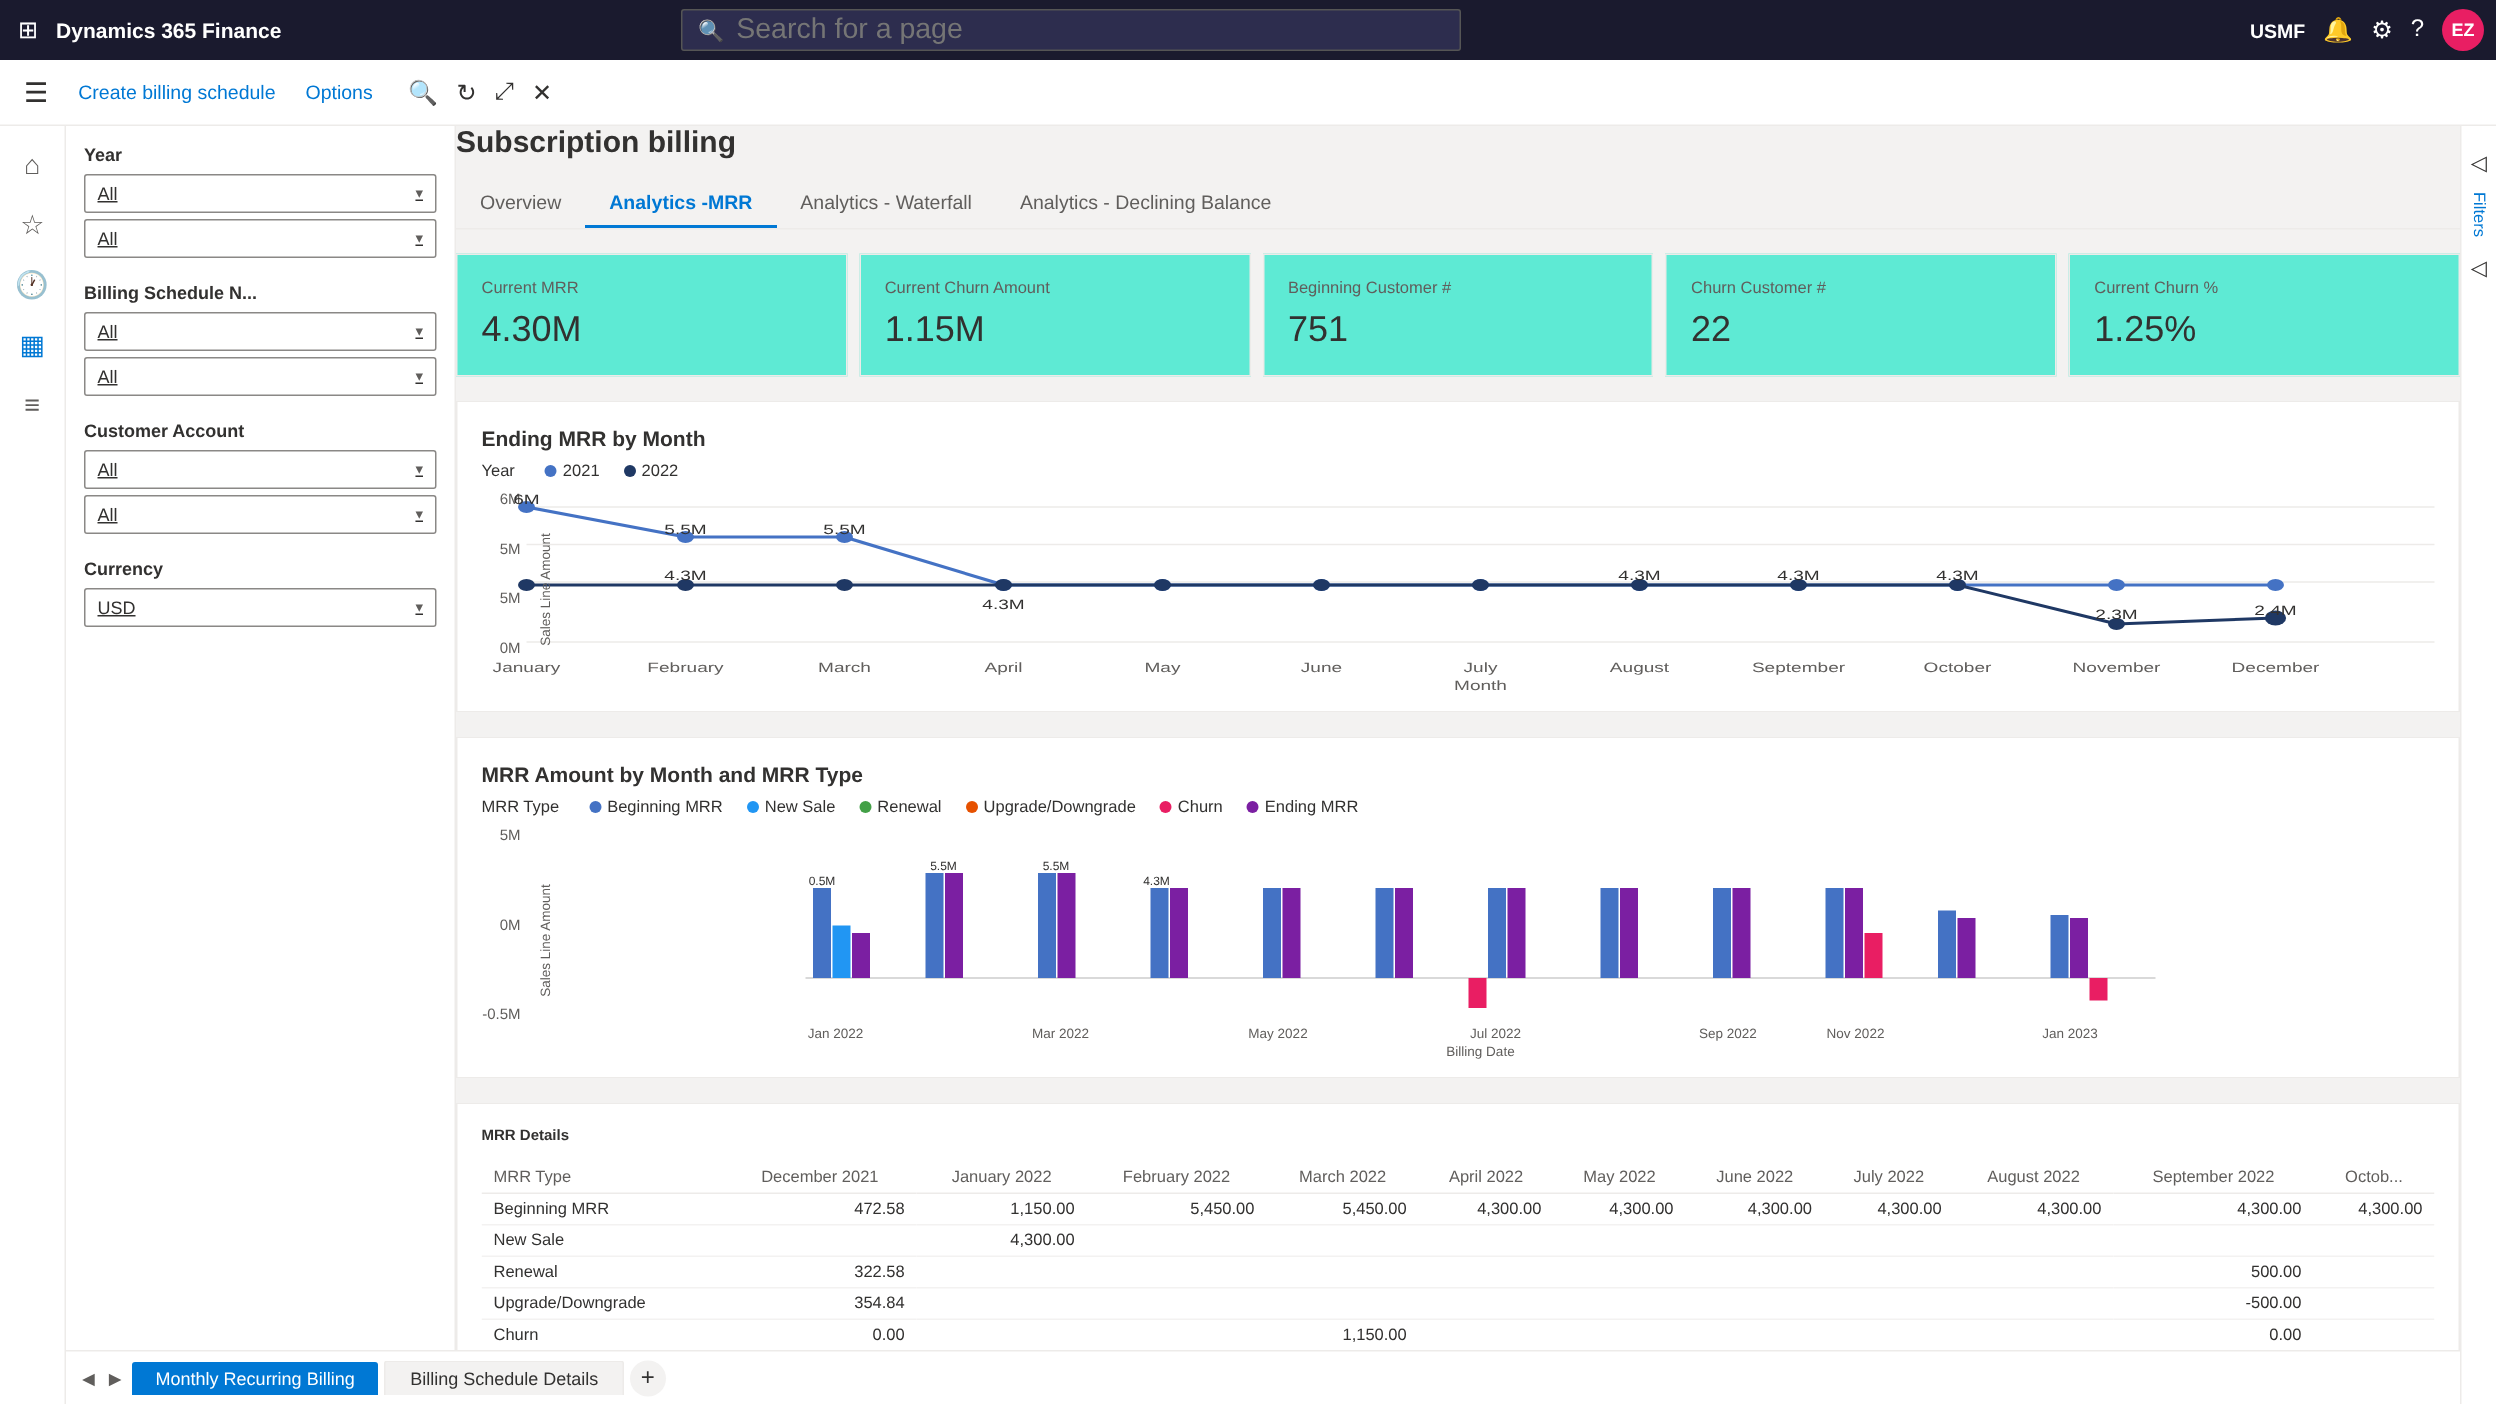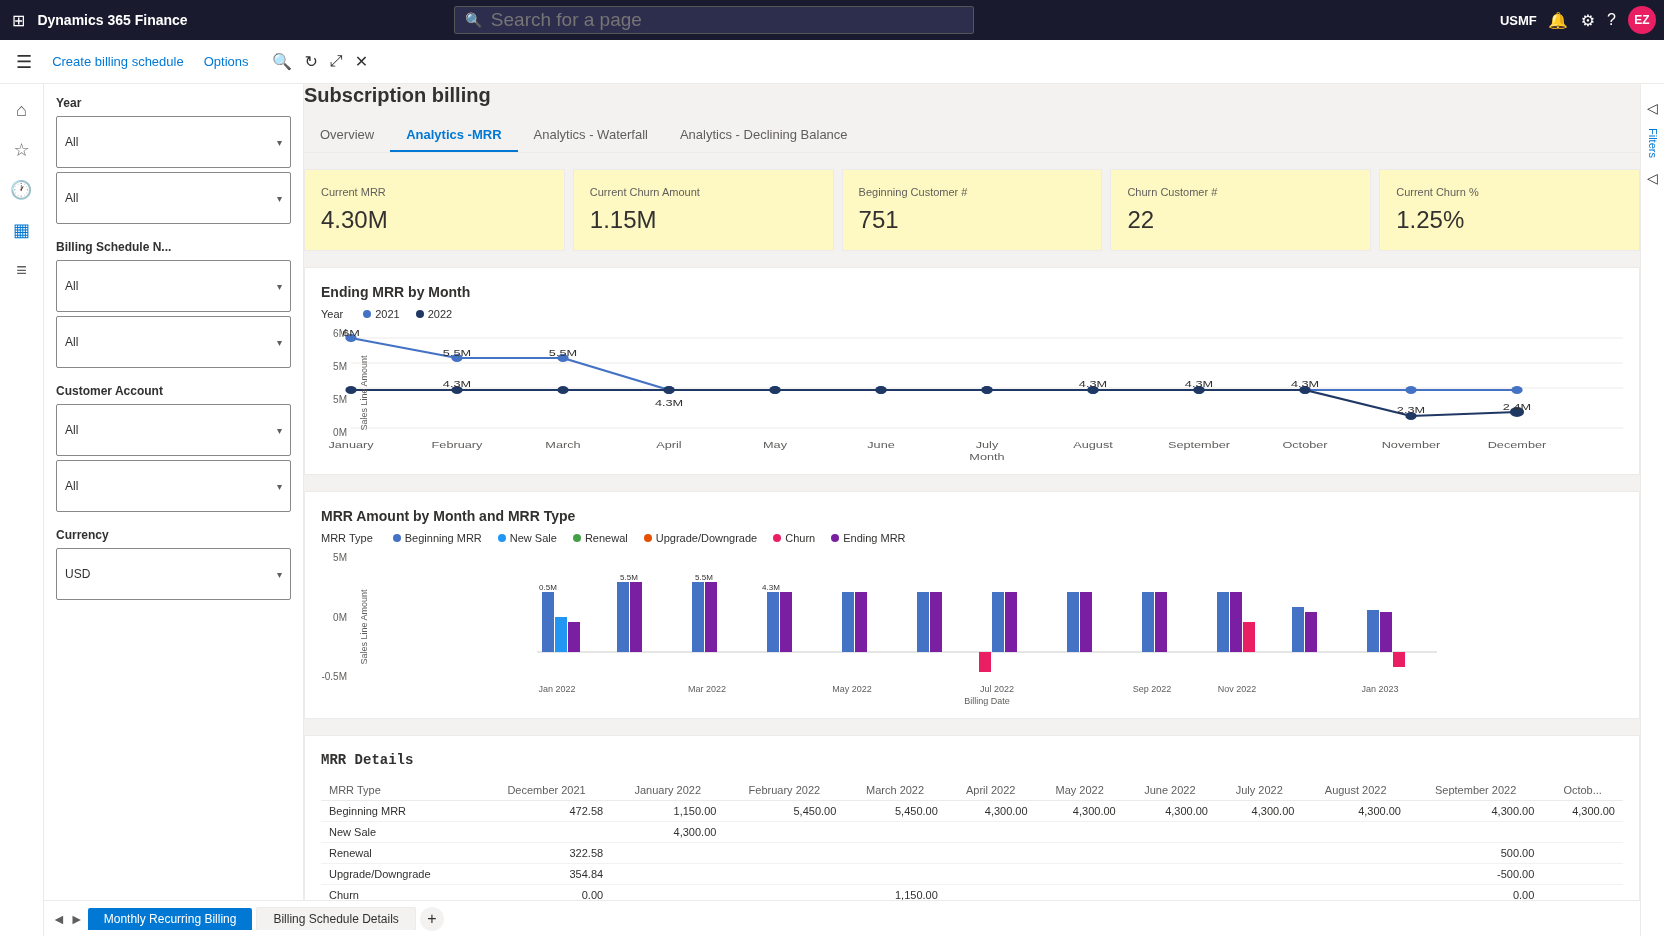--- a/index.html
+++ b/index.html
@@ -28,50 +28,50 @@
 
     
     .left-nav { width: 44px; background: #fff; border-right: 1px solid #edebe9; display: flex; flex-direction: column; align-items: center; padding: 8px 0; gap: 4px; }
     .left-nav-icon { width: 36px; height: 36px; display: flex; align-items: center; justify-content: center; cursor: pointer; border-radius: 2px; font-size: 18px; color: #605e5c; }
     .left-nav-icon.active { color: #0078d4; }
 
     
     .filters-panel { width: 260px; background: #fff; border-right: 1px solid #edebe9; padding: 12px; overflow-y: auto; }
     .filter-group { margin-bottom: 16px; }
     .filter-label { font-size: 12px; font-weight: 600; color: #323130; margin-bottom: 6px; }
-    .filter-dropdown { width: 100%; border: 1px solid #8a8886; border-radius: 2px; padding: 18px 8px; font-size: 12px; background: #fff; display: flex; align-items: center; justify-content: space-between; cursor: pointer; margin-bottom: 4px; }
+    .filter-dropdown { width: 100%; border: 1px solid #8a8886; border-radius: 2px; padding: 5px 8px; font-size: 12px; background: #fff; display: flex; align-items: center; justify-content: space-between; cursor: pointer; margin-bottom: 4px; text-decoration: underline; }
     .filter-dropdown-icon { font-size: 10px; color: #605e5c; }
 
     
     .content-area { flex: 1; overflow-y: auto; background: #f3f2f1; position: relative; }
 
     
     .page-title { font-size: 20px; font-weight: 600; margin-bottom: 12px; color: #323130; }
 
     
     .tabs { display: flex; gap: 0; border-bottom: 1px solid #edebe9; margin-bottom: 16px; }
     .tab { padding: 8px 16px; font-size: 13px; cursor: pointer; color: #605e5c; border-bottom: 2px solid transparent; }
     .tab.active { color: #0078d4; border-bottom-color: #0078d4; font-weight: 600; }
 
     
     .kpi-row { display: flex; gap: 8px; margin-bottom: 16px; }
-    .kpi-card { flex: 1; background: #fef9c3; border: 1px solid #edebe9; padding: 16px; }
+    .kpi-card { flex: 1; background: #5eead4; border: 1px solid #edebe9; padding: 16px; }
     .kpi-title { font-size: 11px; color: #605e5c; margin-bottom: 8px; font-weight: 400; }
     .kpi-value { font-size: 24px; font-weight: 300; color: #323130; }
 
     
     .chart-section { background: #fff; border: 1px solid #edebe9; padding: 16px; margin-bottom: 16px; }
     .chart-title { font-size: 14px; font-weight: 600; margin-bottom: 8px; }
     .chart-legend { display: flex; gap: 16px; margin-bottom: 8px; font-size: 11px; }
     .legend-item { display: flex; align-items: center; gap: 4px; }
     .legend-dot { width: 8px; height: 8px; border-radius: 50%; }
 
     
     .table-section { background: #fff; border: 1px solid #edebe9; padding: 16px; }
-    .table-title { font-size: 14px; font-weight: 600; margin-bottom: 12px; font-family: Liberation Mono, monospace; }
+    .table-title { font-size: 10px; font-weight: 600; margin-bottom: 12px; }
     .data-table { width: 100%; border-collapse: collapse; font-size: 11px; }
     .data-table th { text-align: center; padding: 4px 8px; color: #605e5c; font-weight: 400; border-bottom: 1px solid #edebe9; white-space: nowrap; }
     .data-table th:first-child { text-align: left; }
     .data-table td { text-align: right; padding: 4px 8px; border-bottom: 1px solid #f3f2f1; white-space: nowrap; }
     .data-table td:first-child { text-align: left; }
 
     
     .right-filters { width: 24px; background: #fff; border-left: 1px solid #edebe9; display: flex; flex-direction: column; align-items: center; padding: 8px 0; }
     .right-filter-btn { font-size: 11px; writing-mode: vertical-rl; cursor: pointer; color: #0078d4; padding: 8px 4px; }
 

